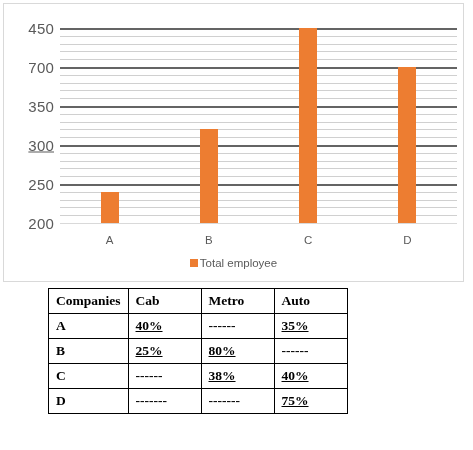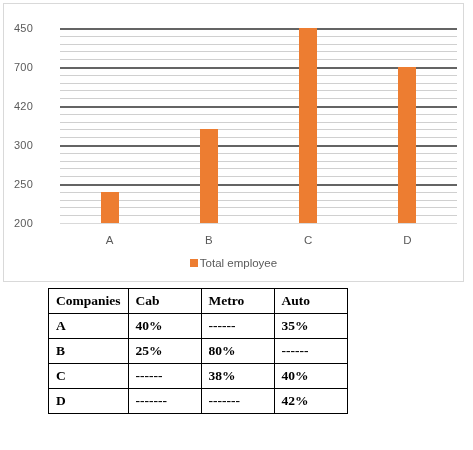--- a/index.html
+++ b/index.html
@@ -33,22 +33,22 @@
     top: 0;
     width: 100%;
     height: 100%;
   }
 
   
   .ytick {
     position: absolute;
     right: 0;
     width: 40px;
-    text-align: left;
-    font-size: 11px;
+    text-align: right;
+    font-size: 15px;
     color: #5a5a5a;
     line-height: 1;
     transform: translateY(-50%);
     white-space: nowrap;
     letter-spacing: 0.2px;
   }
   #y-axis-labels {
     position: absolute;
     left: 6px;
     top: 0;
@@ -139,33 +139,33 @@
     height: 21px;
     box-sizing: border-box;
     text-align: left;
     vertical-align: middle;
     font-weight: bold;
   }
   #data-table th { white-space: nowrap; }
   .col-companies { width: 71px; }
   .col-val { width: 73px; margin-top: 20px; }
   .val-cell { text-align: center; }
-  .val-cell.num { text-align: left; padding-left: 11px; }
+  .val-cell.num { text-align: left; padding-left: 11px; text-decoration: underline; }
 </style>
 </head>
 <body>
 
 <div id="chart-panel">
   <div id="plot-wrap">
 
     <div id="y-axis-labels">
         <div class="ytick" style="top: 219px;">200</div>
         <div class="ytick" style="top: 180px;">250</div>
-        <div class="ytick" style="top: 141px;">300</div>
-        <div class="ytick" style="top: 102px;">420</div>
+        <div class="ytick" style="top: 141px; text-decoration: underline;">300</div>
+        <div class="ytick" style="top: 102px;">350</div>
         <div class="ytick" style="top: 63px;">700</div>
         <div class="ytick" style="top: 24px;">450</div>
       </div>
 
     <div id="plot-area" style="top: 24px; height: 195px;">
         <div class="gridline baseline" style="top: 195px;"></div>
         <div class="gridline" style="top: 187.2px;"></div>
         <div class="gridline" style="top: 179.4px;"></div>
         <div class="gridline" style="top: 171.6px;"></div>
         <div class="gridline" style="top: 163.8px;"></div>
@@ -236,16 +236,16 @@
     <tr>
       <td>C</td>
       <td class="val-cell">------</td>
       <td class="val-cell num">38%</td>
       <td class="val-cell num">40%</td>
     </tr>
     <tr>
       <td>D</td>
       <td class="val-cell">-------</td>
       <td class="val-cell">-------</td>
-      <td class="val-cell num">42%</td>
+      <td class="val-cell num">75%</td>
     </tr>
   </tbody>
 </table>
 
 </body></html>

